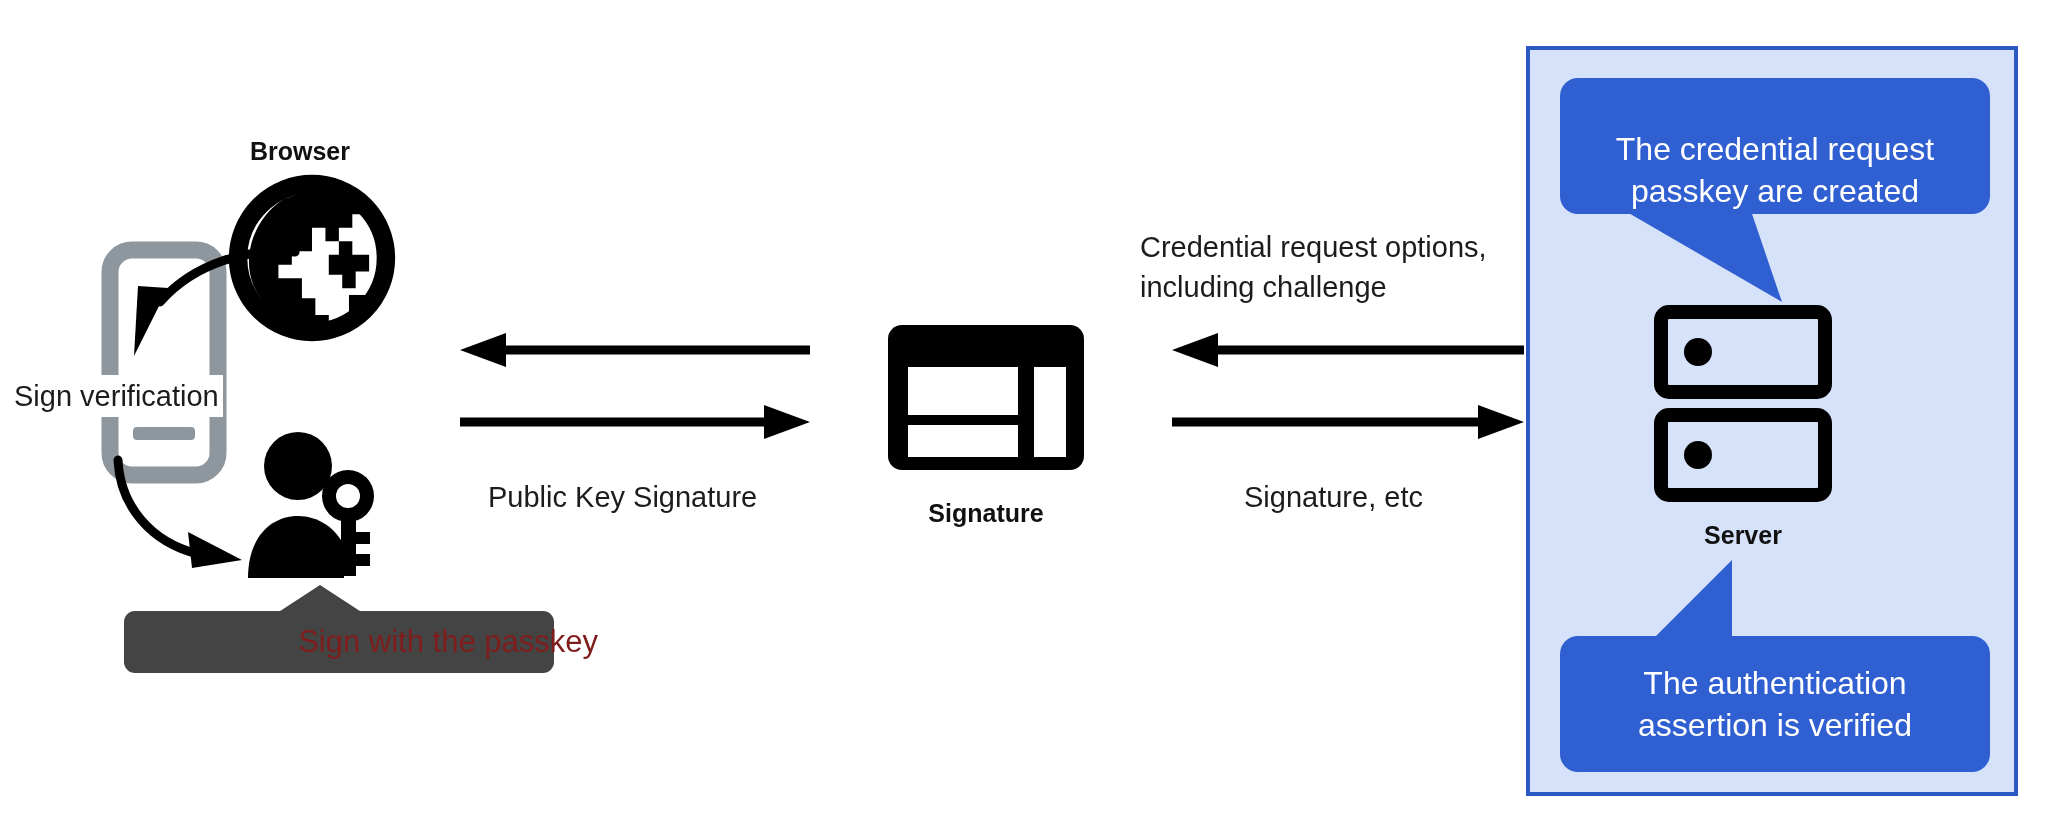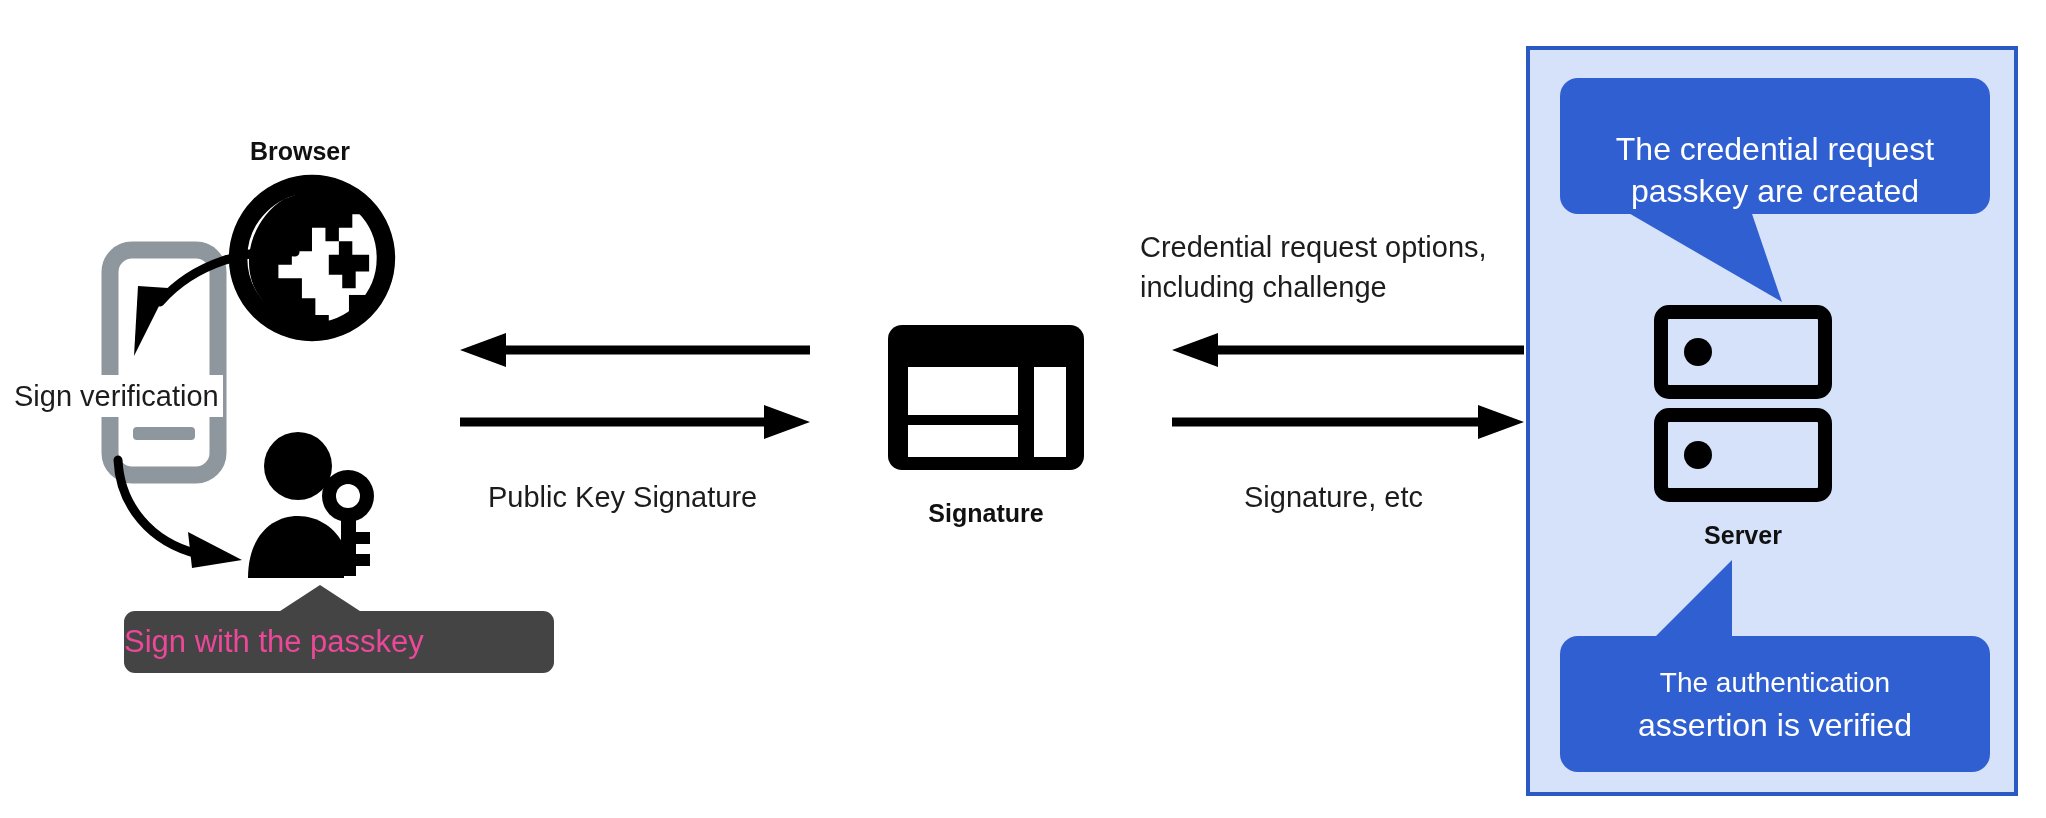--- a/index.html
+++ b/index.html
@@ -114,22 +114,22 @@
       <rect x="108" y="104" width="16" height="12" fill="#000"></rect>
       <rect x="108" y="126" width="16" height="12" fill="#000"></rect>
     </svg>
   </div>
 
   <div class="abs" id="passkey-tip-wrap" style="left:124px; top:585px; width:430px; height:90px; z-index:4;">
     <svg class="abs" width="430" height="90" viewBox="0 0 430 90" style="left:0; top:0;">
       <path d="M150 30 L 196 0 L 242 30 Z" fill="#444444"></path>
       <rect x="0" y="26" width="430" height="62" rx="11" fill="#444444"></rect>
     </svg>
-    <div class="abs" style="left:0; top:26px; width:474px; height:62px; line-height:62px; text-align:left;
-                color:#ec4899; font-size:31px; font-family:'Liberation Sans', sans-serif;">Sign with the passkey</div>
+    <div class="abs" style="left:0; top:26px; width:474px; height:62px; line-height:62px; text-align:right;
+                color:#7f1d1d; font-size:31px; font-family:'Liberation Sans', sans-serif;">Sign with the passkey</div>
   </div>
 
 
   <div class="abs" style="left:460px; top:333px; width:350px; height:34px;">
     <svg width="350" height="34" viewBox="0 0 350 34">
       <line x1="40" y1="17" x2="350" y2="17" stroke="#000" stroke-width="9"></line>
       <path d="M0 17 L 46 0 L 46 34 Z" fill="#000"></path>
     </svg>
   </div>
 
@@ -197,20 +197,20 @@
 
   <div class="abs lbl-bold" style="left:1653px; top:520px; width:180px;">Server</div>
 
   <div class="abs" style="left:1560px; top:560px; width:430px; height:212px; z-index:3;">
     <svg class="abs" width="430" height="212" viewBox="0 0 430 212" style="left:0; top:0;">
       <path d="M60 112 L 172 0 L 172 112 Z" fill="#2f5fd0"></path>
       <rect x="0" y="76" width="430" height="136" rx="18" fill="#2f5fd0"></rect>
     </svg>
     <div class="abs" style="left:0; top:76px; width:430px; height:136px; display:flex;
                             flex-direction:column; align-items:center; justify-content:center;">
-      <div style="color:#ffffff; font-size:28px; line-height:42px;
+      <div style="color:#ffffff; font-size:32px; line-height:42px;
                   font-family:'Liberation Sans', sans-serif;">The authentication</div>
       <div style="color:#ffffff; font-size:32px; line-height:42px;
                   font-family:'Liberation Sans', sans-serif;">assertion is verified</div>
     </div>
   </div>
 
 </div>
 
 </body></html>

